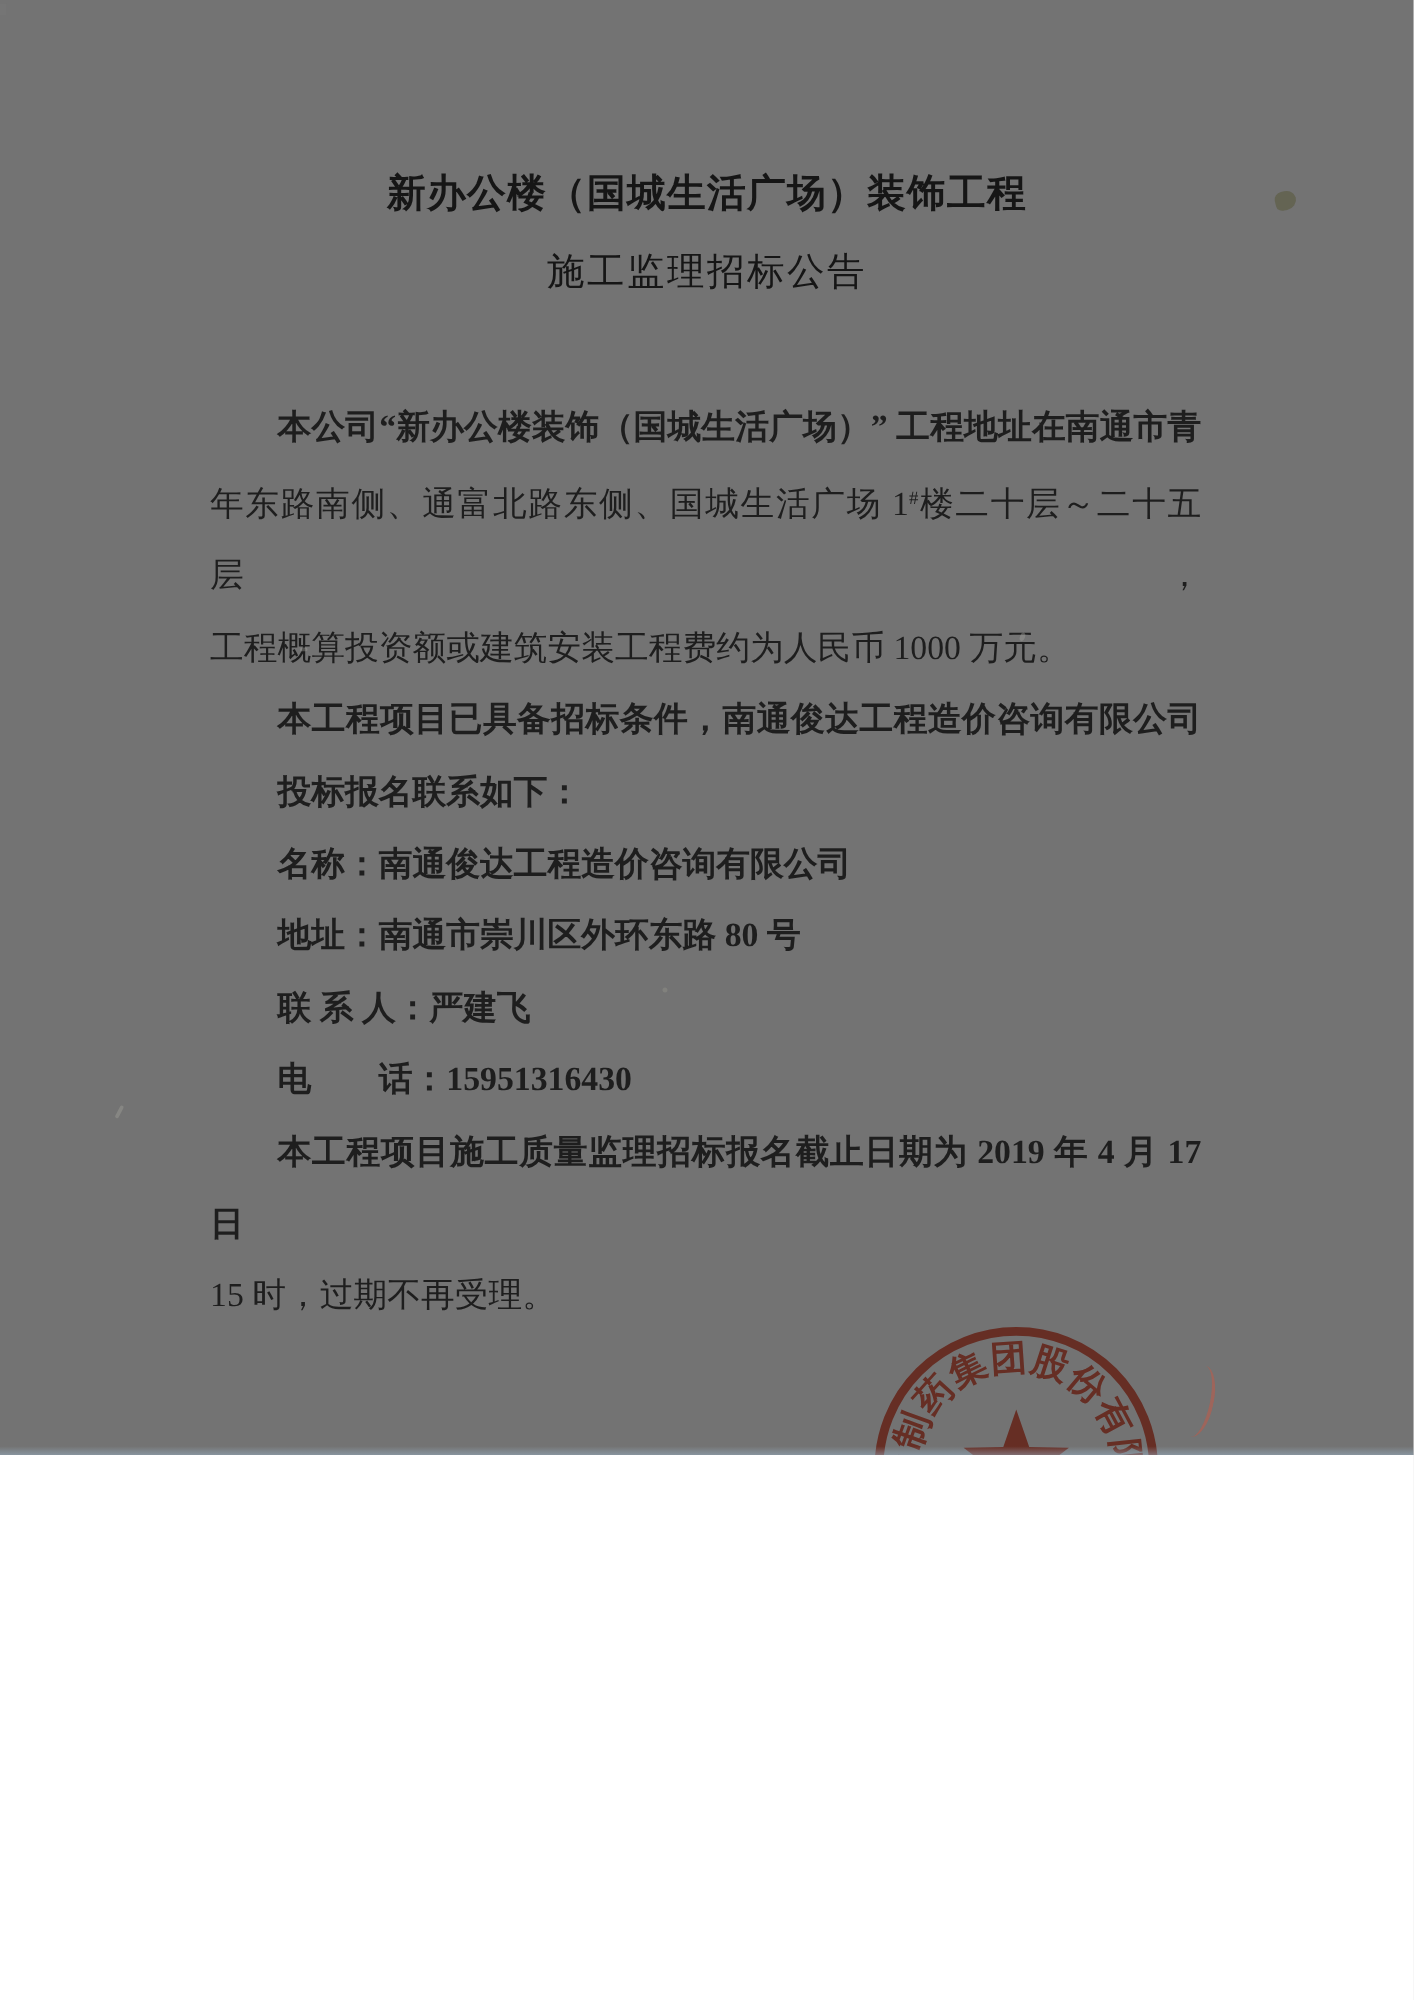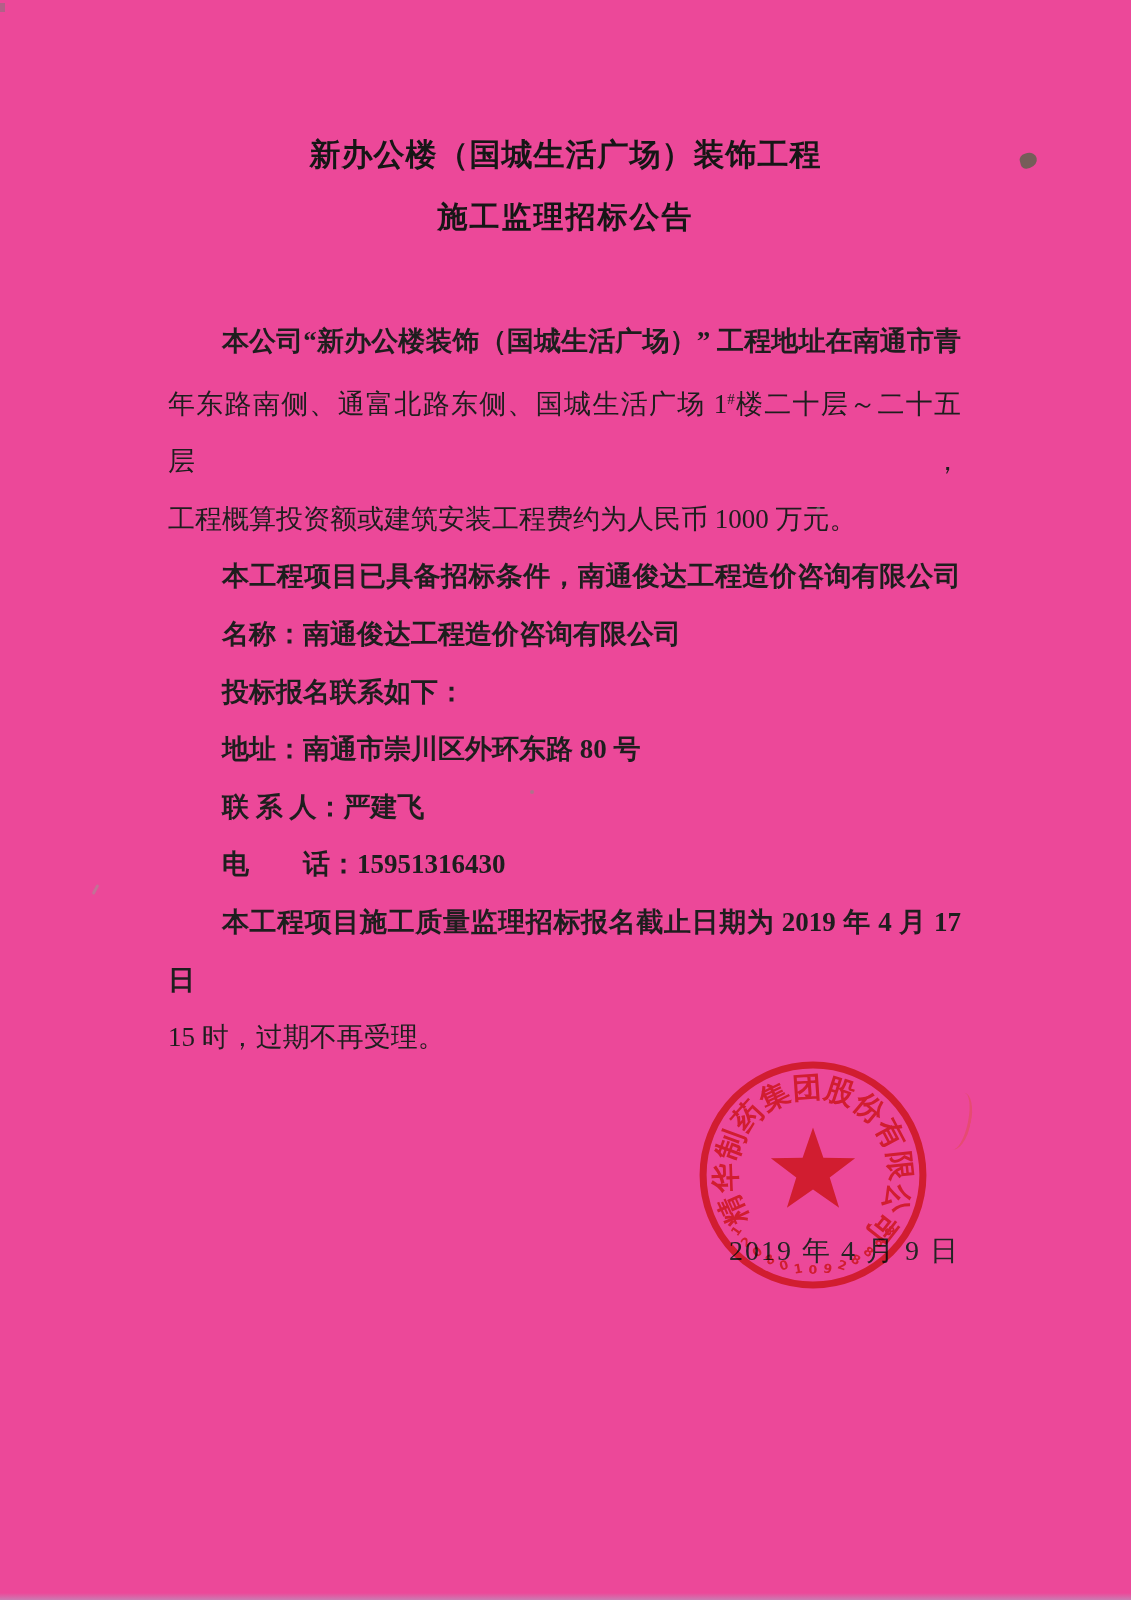--- a/index.html
+++ b/index.html
@@ -1,32 +1,32 @@
 <!DOCTYPE html>
 <html><head>
 <meta charset="utf-8">
 <style>
   html,body{margin:0;padding:0;background:#ffffff;}
   .page{
     position:relative;
-    width:1131px;height:1600px;
-    background:#ec4899;
+    width:1131px;height:1164px;
+    background:#737373;
     overflow:hidden;
     font-family:"Liberation Serif","DejaVu Serif",serif;
     color:#1e1e1e;
   }
   .title1{
     position:absolute;top:134px;left:0;width:100%;
     margin:0;text-align:center;
     font-size:31px;font-weight:bold;letter-spacing:1px;color:#161616;
   }
   .title2{
     position:absolute;top:197px;left:0;width:100%;
     margin:0;text-align:center;
-    font-size:30px;font-weight:bold;letter-spacing:2px;color:#161616;
+    font-size:30px;font-weight:normal;letter-spacing:2px;color:#161616;
   }
   .doc-body{
     position:absolute;left:168px;top:313px;width:793px;
     font-size:27px;line-height:57.6px;
   }
   .line{min-height:57.6px;}
   .indent{text-indent:54px;font-weight:bold;}
   .just{text-align:justify;text-align-last:justify;}
   .sup{font-size:15px;vertical-align:9px;letter-spacing:0;}
   .company-line{
@@ -95,22 +95,22 @@
 <div class="page">
 
   <h1 class="title1">新办公楼（国城生活广场）装饰工程</h1>
   <h2 class="title2">施工监理招标公告</h2>
 
   <div class="doc-body">
     <div class="line indent just">本公司“新办公楼装饰（国城生活广场）” 工程地址在南通市青</div>
     <div class="line just"><span>年东路南侧、通富北路东侧、国城生活广场 1</span><sup class="sup">#</sup><span>楼二十层～二十五层，</span></div>
     <div class="line">工程概算投资额或建筑安装工程费约为人民币 1000 万元。</div>
     <div class="line indent just">本工程项目已具备招标条件，南通俊达工程造价咨询有限公司</div>
+    <div class="line indent">投标报名联系如下：</div>
     <div class="line indent">名称：南通俊达工程造价咨询有限公司</div>
-    <div class="line indent">投标报名联系如下：</div>
     <div class="line indent">地址：南通市崇川区外环东路 80 号</div>
     <div class="line indent">联 系 人：严建飞</div>
     <div class="line indent">电　　话：15951316430</div>
     <div class="line indent just">本工程项目施工质量监理招标报名截止日期为 2019 年 4 月 17 日</div>
     <div class="line">15 时，过期不再受理。</div>
   </div>
 
   <div class="date-line">2019 年 4 月 9 日</div>
 
   <svg class="seal" viewBox="0 0 240 240" xmlns="http://www.w3.org/2000/svg">

